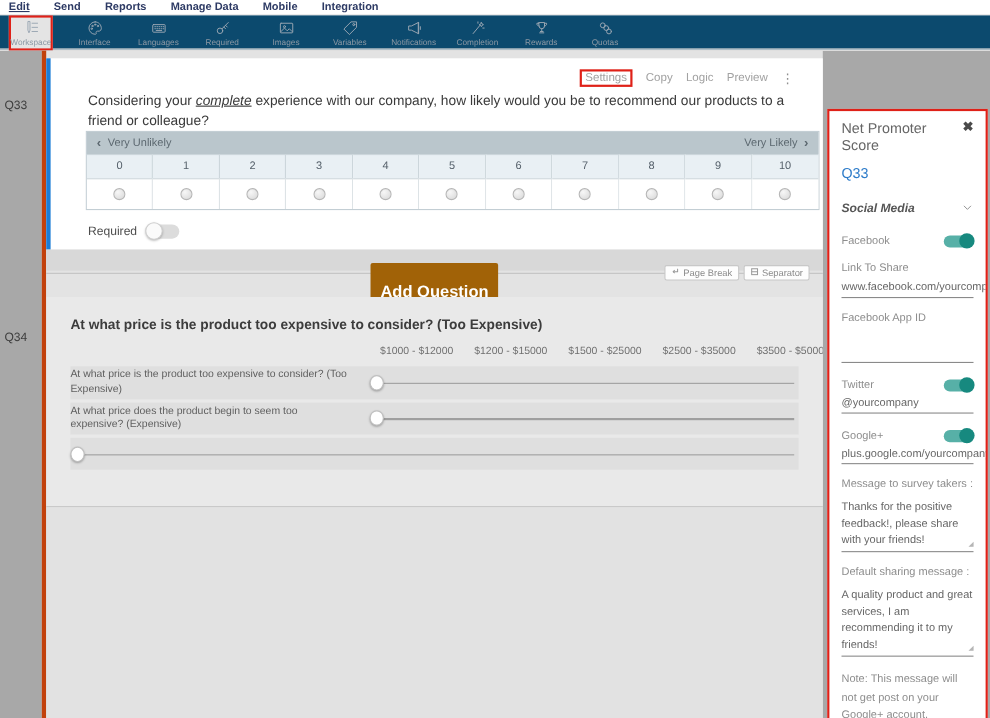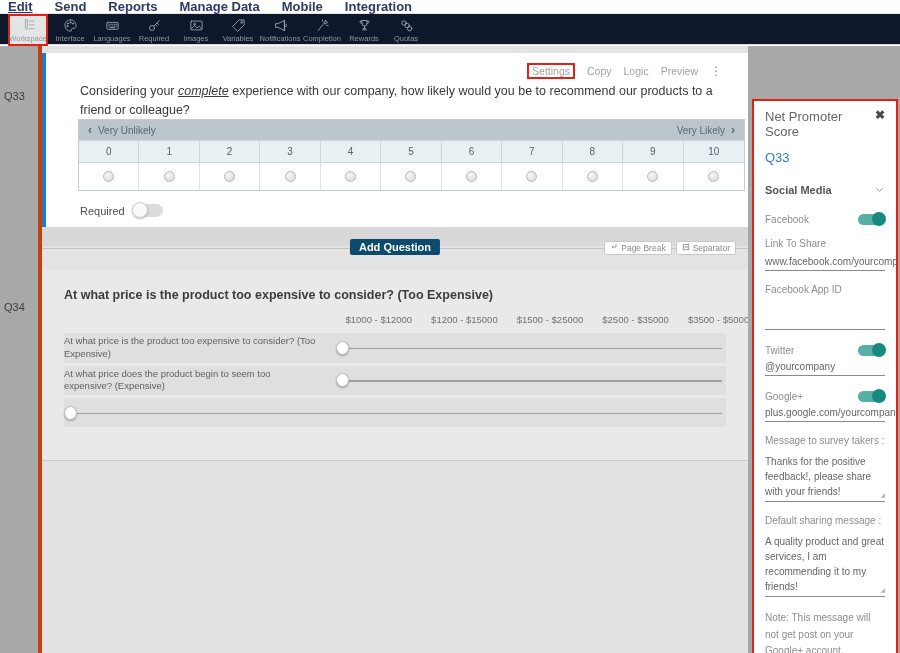--- a/index.html
+++ b/index.html
@@ -1,25 +1,25 @@
 <!DOCTYPE html>
 <html><head>
 <meta charset="utf-8">
 <style>
   * { margin:0; padding:0; box-sizing:border-box; }
   html,body { width:900px; height:653px; font-family:"Liberation Sans", sans-serif; background:#fff; }
   #app { position:relative; width:900px; height:653px; overflow:hidden; background:#fff; }
 
   
   .menubar { position:absolute; top:0; left:0; right:0; height:14px; background:#fff; display:flex; gap:22px; padding-left:8px; align-items:center; border-bottom:1px solid #e3e3e3; }
-  .menubar .mitem { font-size:13px; font-weight:bold; color:#2d3a64; cursor:pointer; line-height:13px;text-align:center; }
+  .menubar .mitem { font-size:10px; font-weight:bold; color:#2d3a64; cursor:pointer; line-height:13px;text-align:center; }
   .menubar .mitem.active { text-decoration:underline; }
 
   
-  .toolbar { position:absolute; top:14px; left:0; right:0; height:31px; background:#0f172a; display:flex; gap:2px; padding-left:8px; align-items:flex-start; border-bottom:1px solid #d9d9d9; }
+  .toolbar { position:absolute; top:14px; left:0; right:0; height:31px; background:#0c4a6e; display:flex; gap:18px; padding-left:8px; align-items:flex-start; border-bottom:1px solid #d9d9d9; }
   .tool { display:flex; flex-direction:column; align-items:center; justify-content:flex-start; width:40px; padding:2px 1px 1px; border:2px solid transparent; cursor:pointer; }
   .tool svg { width:15px; height:15px; stroke:#9aa7b3; fill:none; stroke-width:1.4; stroke-linecap:round; stroke-linejoin:round; }
   .tool .tlabel { font-size:7.5px; color:#8b98a4; margin-top:1px; white-space:nowrap; }
   .tool.selected { background:#e4e4e4; border:2px solid #df2118; }
 
   
   .stage { position:absolute; top:46px; left:0; right:0; bottom:0; background:#a8a8a8; }
   .q-id { position:absolute; left:4px; font-size:11px; color:#3d3d3d; }
   .q-id-33 { top:44px; }
   .q-id-34 { top:255px; }
@@ -47,21 +47,21 @@
   .radio { width:11px; height:11px; border-radius:50%; border:1px solid #b6b6b6; background:radial-gradient(circle at 35% 30%, #f7f7f7, #d7d7d7); cursor:pointer; }
 
   .required-row { position:absolute; top:151px; left:34px; display:flex; align-items:center; gap:8px; font-size:11px; color:#4d4d4d; }
   .toggle-off { width:30px; height:13px; border-radius:7px; background:#dcdcdc; position:relative; cursor:pointer; }
   .toggle-off .knob { position:absolute; left:-1px; top:-2px; width:16px; height:16px; border-radius:50%; background:#fafafa; border:1px solid #cfcfcf; box-shadow:0 1px 2px rgba(0,0,0,.25); }
 
   
   .addq { position:relative; height:43px; background:#e3e3e3; }
   .addq .band { position:absolute; top:0; left:0; right:0; height:19px; background:#d8d8d8; }
   .addq .rule { position:absolute; top:21px; left:0; right:0; height:1px; background:#c2c2c2; }
-  .addq-btn { position:absolute; top:12px; left:50%; transform:translateX(-50%); background:#0c4a6e; color:#fff; font-size:11px; font-weight:bold; padding:2px 9px; border:none; border-radius:2px; cursor:pointer; }
+  .addq-btn { position:absolute; top:12px; left:50%; transform:translateX(-50%); background:#a16207; color:#fff; font-size:15px; font-weight:bold; padding:18px 9px; border:none; border-radius:2px; cursor:pointer; }
   .addq-right { position:absolute; top:14px; right:12px; display:flex; gap:4px; }
   .mini-btn { background:#fdfdfd; border:1px solid #c8c8c8; border-radius:2px; color:#8a8a8a; font-size:8.5px; padding:1px 5px; display:flex; align-items:flex-start; gap:3px; cursor:pointer; }
   .mini-btn svg { width:8px; height:8px; stroke:#999; fill:none; stroke-width:1.4; }
 
   
   .q34 { position:relative; height:191px; background:#e9e9e9; border-bottom:1px solid #c9c9c9; padding:18px 22px 0; overflow:hidden; }
   .q34-title { font-size:12.5px; font-weight:bold; color:#3c3c3c; }
   .price-headers { display:flex; margin-left:272px; width:428px; margin-top:12px; }
   .price-col { flex:1; text-align:center; font-size:9.5px; color:#6f6f6f; }
   .srows { margin-top:8px; }
@@ -71,21 +71,21 @@
   .slider .track { position:absolute; top:8px; left:6px; right:0; height:1.5px; background:#9f9f9f; }
   .slider .handle { position:absolute; top:1px; left:0; width:13px; height:14px; border-radius:50%; background:#fff; border:1px solid #c0c0c0; box-shadow:0 1px 2px rgba(0,0,0,.3); cursor:grab; }
   .filler { flex:1; background:#e2e2e2; }
 
   
   .panel { position:absolute; top:53px; left:752px; width:146px; height:598px; background:#fff; border:2px solid #df2118; padding:8px 11px; overflow:hidden; }
   .panel-title-row { display:flex; justify-content:space-between; align-items:flex-start; }
   .panel-title { font-size:13px; color:#666; }
   .panel-close { font-size:12px; color:#4a4a4a; font-weight:bold; cursor:pointer; line-height:12px; }
   .panel-qref { margin-top:11px; font-size:13px; color:#2e7cc9; cursor:pointer; }
-  .section-row { margin-top:16px; display:flex; justify-content:space-between; align-items:center; cursor:pointer; }
+  .section-row { margin-top:16px; display:flex; justify-content:space-between; align-items:center; cursor:pointer;font-style:italic; }
   .section-label { font-size:11px; font-weight:bold; color:#555; }
   .chev svg { width:11px; height:11px; stroke:#777; fill:none; stroke-width:1.6; }
   .toggle-row { margin-top:15px; display:flex; justify-content:space-between; align-items:center; }
   .toggle-row .tr-label { font-size:10px; color:#8d8d8d; }
   .toggle-on { width:27px; height:11px; border-radius:6px; background:#57b0a7; position:relative; cursor:pointer; }
   .toggle-on .knob { position:absolute; right:-1px; top:-2px; width:14px; height:14px; border-radius:50%; background:#17897f; }
   .p-label { margin-top:12px; font-size:10px; color:#8d8d8d; line-height:1.4; }
   .p-input { margin-top:5px; font-size:10px; color:#666; border-bottom:1px solid #8a8a8a; padding-bottom:3px; min-height:13px; cursor:text; }
   .p-input.empty { margin-top:20px; }
   .p-textarea { margin-top:6px; font-size:10px; color:#666; line-height:1.5; border-bottom:1px solid #8a8a8a; padding-bottom:2px; position:relative; cursor:text; }

